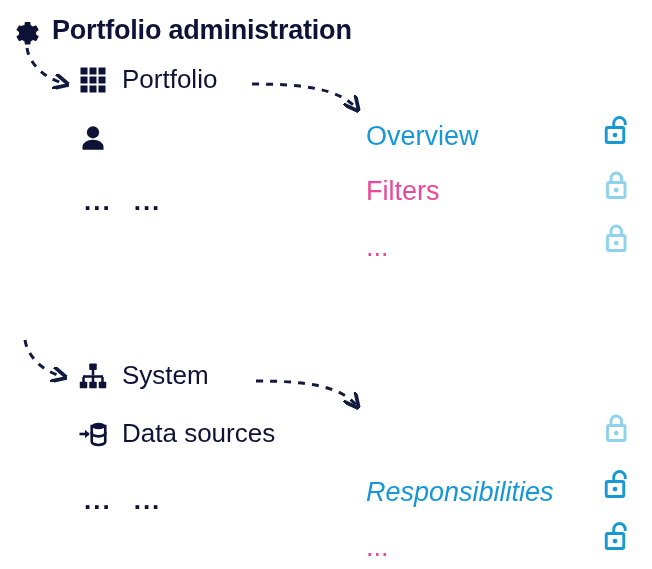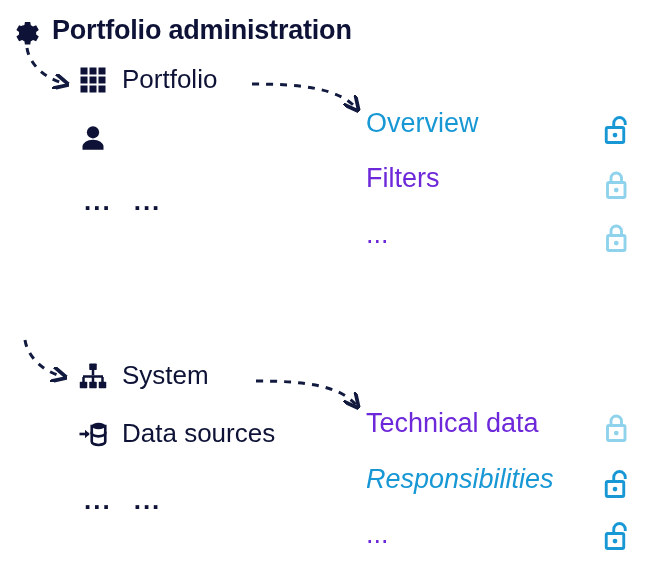--- a/index.html
+++ b/index.html
@@ -67,30 +67,30 @@
     font-weight: bold;
     color: #0d1236;
     line-height: 1;
   }
   .dots-row span { letter-spacing: 2px; }
 
   
   .entry {
     position: absolute;
     display: flex;
-    align-items: flex-start;
+    align-items: flex-end;
     height: 40px;
   }
   .entry .entry-text {
     font-size: 27px;
     white-space: nowrap;
     line-height: 1;
   }
   .entry-text.active  { color: #1798d5; }
-  .entry-text.muted   { color: #6d28d9; }
+  .entry-text.muted   { color: #ec4899; }
 
   .lock-slot {
     position: absolute;
     left: 600px;
     width: 36px;
     height: 40px;
     display: flex;
     align-items: center;
     justify-content: center;
   }
@@ -210,23 +210,20 @@
       <path d="M11 11.3c0 1.45 2.42 2.6 5.4 2.6s5.4-1.15 5.4-2.6"></path>
     </svg>
     <div class="nav-text">Data sources</div>
   </div>
 
   <div class="abs dots-row" style="left:84px; top:487px;">
     <span>...</span>
     <span>...</span>
   </div>
 
-  <div class="entry" style="left:366px; top:410px;">
-    <div class="entry-text muted">Technical data</div>
-  </div>
   <div class="lock-slot" style="top:408px;">
     <svg class="icon" width="30" height="33" viewBox="0 0 24 26" fill="none" stroke="#8ed2ec" stroke-width="2.3">
       <rect x="3.6" y="10.6" width="14" height="12" rx="1.2"></rect>
       <path d="M6.4 10.6V7.2a4.2 4.2 0 0 1 8.4 0v3.4"></path>
       <circle cx="10.6" cy="16.6" r="1.9" fill="#8ed2ec" stroke="none"></circle>
     </svg>
   </div>
 
   <div class="entry" style="left:366px; top:466px;font-style:italic;">
     <div class="entry-text active">Responsibilities</div>

